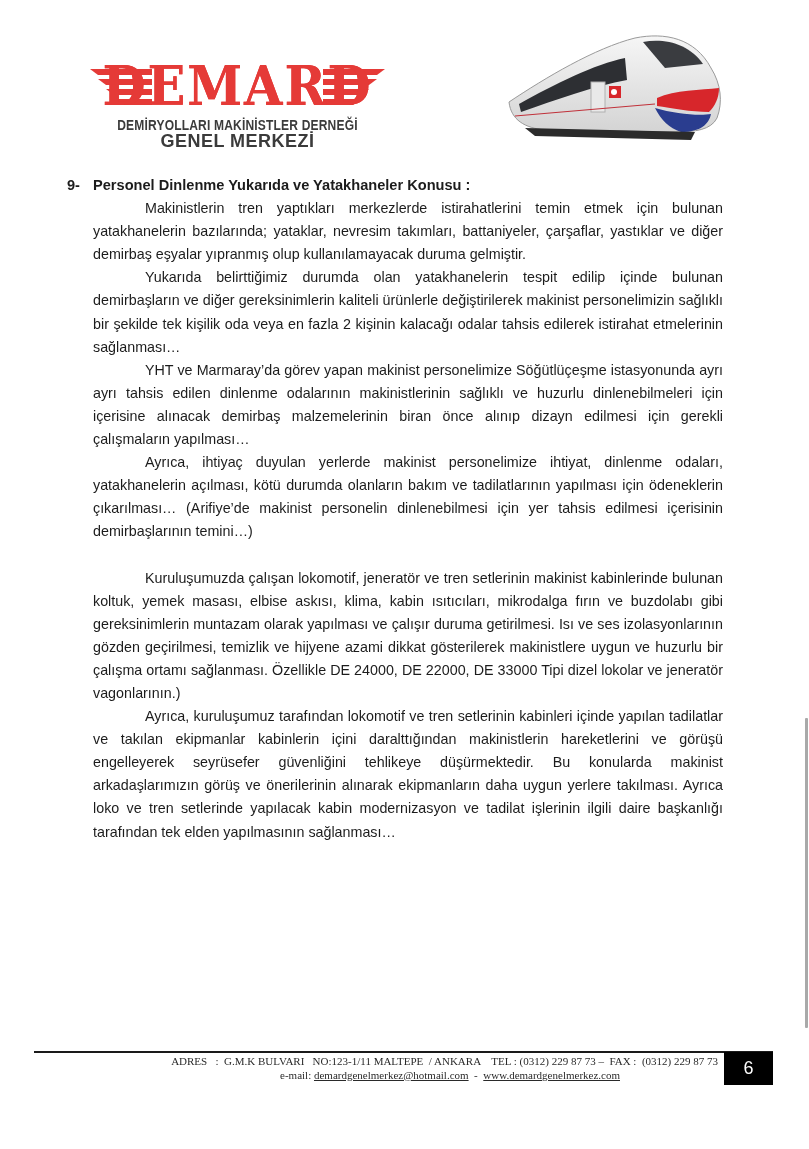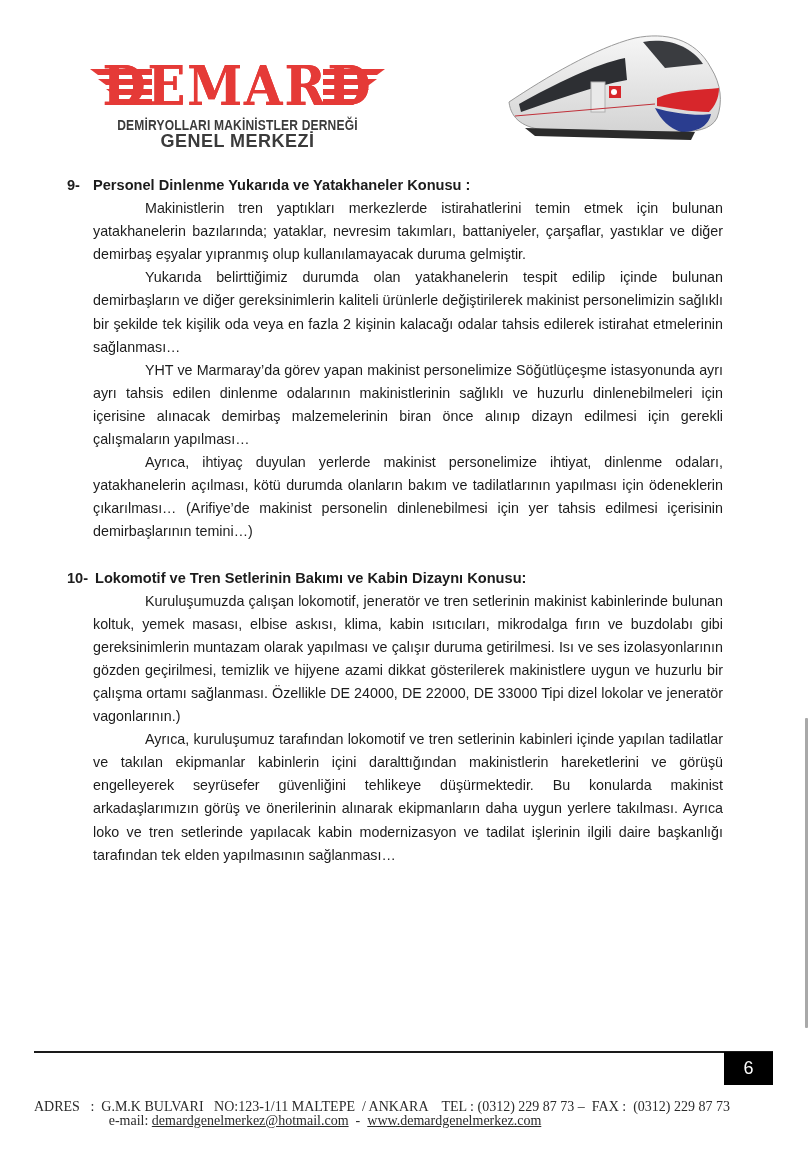--- a/index.html
+++ b/index.html
@@ -49,24 +49,24 @@
     }
     .gap { height: 23px; }
 
     
     .footer-rule {
       position: absolute; left: 34px; top: 1051px; width: 739px; height: 2px; background: #1a1a1a;
     }
     .footer-line1, .footer-line2 {
       position: absolute; left: 34px; width: 684px; text-align: right;
       font-family: "Liberation Serif", "DejaVu Serif", serif;
-      font-size: 14px; color: #2a2a2a; white-space: pre; margin-top: 44px;
+      font-size: 11px; color: #2a2a2a; white-space: pre;
     }
     .footer-line1 { top: 1055px; }
-    .footer-line2 { top: 1069px; right: auto; width: 590px; left: 30px; text-align: center; }
+    .footer-line2 { top: 1069px; right: auto; width: 590px; left: 30px; text-align: right; }
     .footer-line2 a { color: #2a2a2a; text-decoration: underline; }
     .page-box {
       position: absolute; left: 724px; top: 1052px; width: 49px; height: 33px;
       background: #000; color: #fff; font-size: 18px; display: flex;
       align-items: center; justify-content: center;
       font-family: "Liberation Sans", "DejaVu Sans", sans-serif;
     }
     .scrollbar {
       position: absolute; left: 805px; top: 718px; width: 3px; height: 310px;
       background: #a9a9a9; border-radius: 1px;
@@ -124,24 +124,20 @@
     <span class="num">9-</span>
     <span>Personel Dinlenme Yukarıda ve Yatakhaneler Konusu :</span>
   </div>
   <p class="para">Makinistlerin tren yaptıkları merkezlerde istirahatlerini temin etmek için bulunan yatakhanelerin bazılarında; yataklar, nevresim takımları, battaniyeler, çarşaflar, yastıklar ve diğer demirbaş eşyalar yıpranmış olup kullanılamayacak duruma gelmiştir.</p>
   <p class="para">Yukarıda belirttiğimiz durumda olan yatakhanelerin tespit edilip içinde bulunan demirbaşların ve diğer gereksinimlerin kaliteli ürünlerle değiştirilerek makinist personelimizin sağlıklı bir şekilde tek kişilik oda veya en fazla 2 kişinin kalacağı odalar tahsis edilerek istirahat etmelerinin sağlanması…</p>
   <p class="para">YHT ve Marmaray’da görev yapan makinist personelimize Söğütlüçeşme istasyonunda ayrı ayrı tahsis edilen dinlenme odalarının makinistlerinin sağlıklı ve huzurlu dinlenebilmeleri için içerisine alınacak demirbaş malzemelerinin biran önce alınıp dizayn edilmesi için gerekli çalışmaların yapılması…</p>
   <p class="para">Ayrıca, ihtiyaç duyulan yerlerde makinist personelimize ihtiyat, dinlenme odaları, yatakhanelerin açılması, kötü durumda olanların bakım ve tadilatlarının yapılması için ödeneklerin çıkarılması… (Arifiye’de makinist personelin dinlenebilmesi için yer tahsis edilmesi içerisinin demirbaşlarının temini…)</p>
 
   <div class="gap"></div>
 
-  <div class="heading h10">
-    <span class="num">10-</span>
-    <span>Lokomotif ve Tren Setlerinin Bakımı ve Kabin Dizaynı Konusu:</span>
-  </div>
   <p class="para">Kuruluşumuzda çalışan lokomotif, jeneratör ve tren setlerinin makinist kabinlerinde bulunan koltuk, yemek masası, elbise askısı, klima, kabin ısıtıcıları, mikrodalga fırın ve buzdolabı gibi gereksinimlerin muntazam olarak yapılması ve çalışır duruma getirilmesi. Isı ve ses izolasyonlarının gözden geçirilmesi, temizlik ve hijyene azami dikkat gösterilerek makinistlere uygun ve huzurlu bir çalışma ortamı sağlanması. Özellikle DE 24000, DE 22000, DE 33000 Tipi dizel lokolar ve jeneratör vagonlarının.)</p>
   <p class="para">Ayrıca, kuruluşumuz tarafından lokomotif ve tren setlerinin kabinleri içinde yapılan tadilatlar ve takılan ekipmanlar kabinlerin içini daralttığından makinistlerin hareketlerini ve görüşü engelleyerek seyrüsefer güvenliğini tehlikeye düşürmektedir. Bu konularda makinist arkadaşlarımızın görüş ve önerilerinin alınarak ekipmanların daha uygun yerlere takılması. Ayrıca loko ve tren setlerinde yapılacak kabin modernizasyon ve tadilat işlerinin ilgili daire başkanlığı tarafından tek elden yapılmasının sağlanması…</p>
 </div>
 
 <div class="footer-rule"></div>
 <div class="footer-line1">ADRES   :  G.M.K BULVARI   NO:123-1/11 MALTEPE  / ANKARA    TEL : (0312) 229 87 73 –  FAX :  (0312) 229 87 73</div>
 <div class="footer-line2"><span>e-mail: </span><a>demardgenelmerkez@hotmail.com</a><span>  -  </span><a>www.demardgenelmerkez.com</a></div>
 <div class="page-box">6</div>
 
 <div class="scrollbar"></div>

